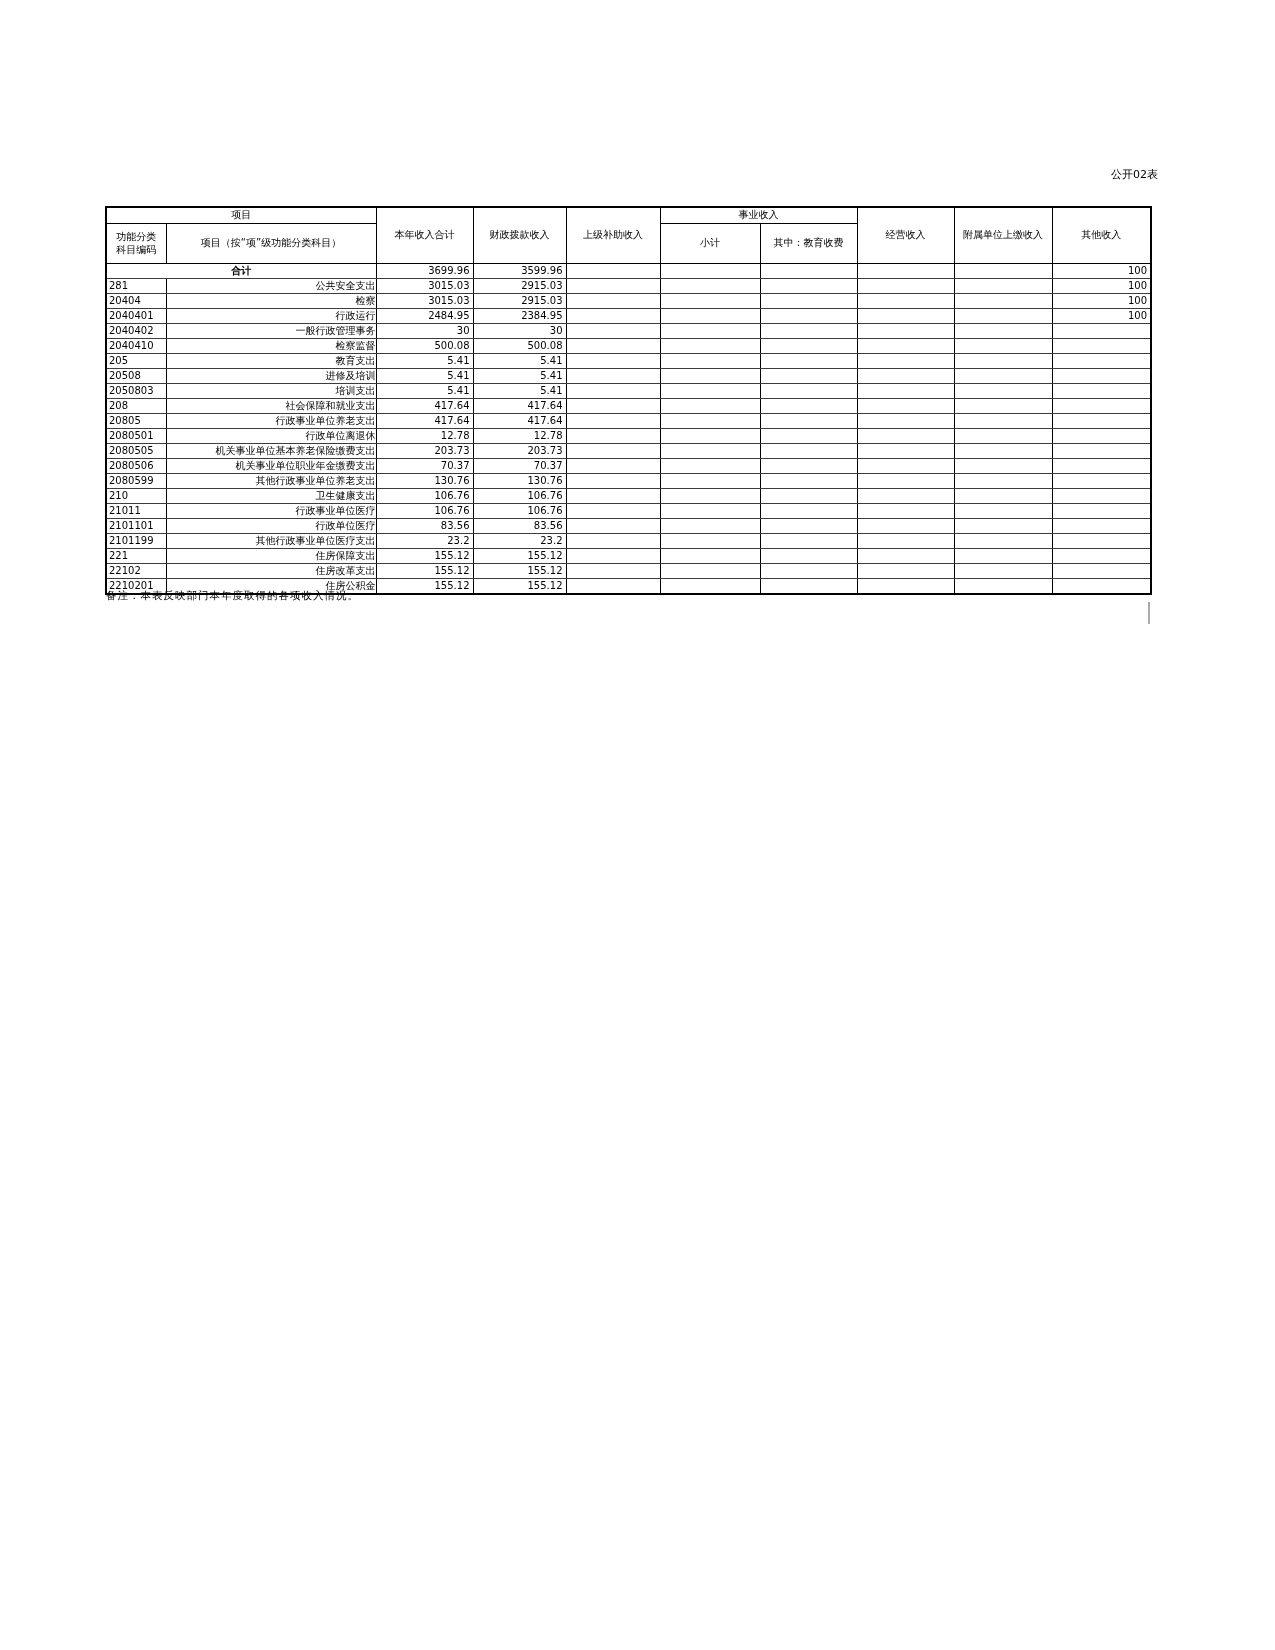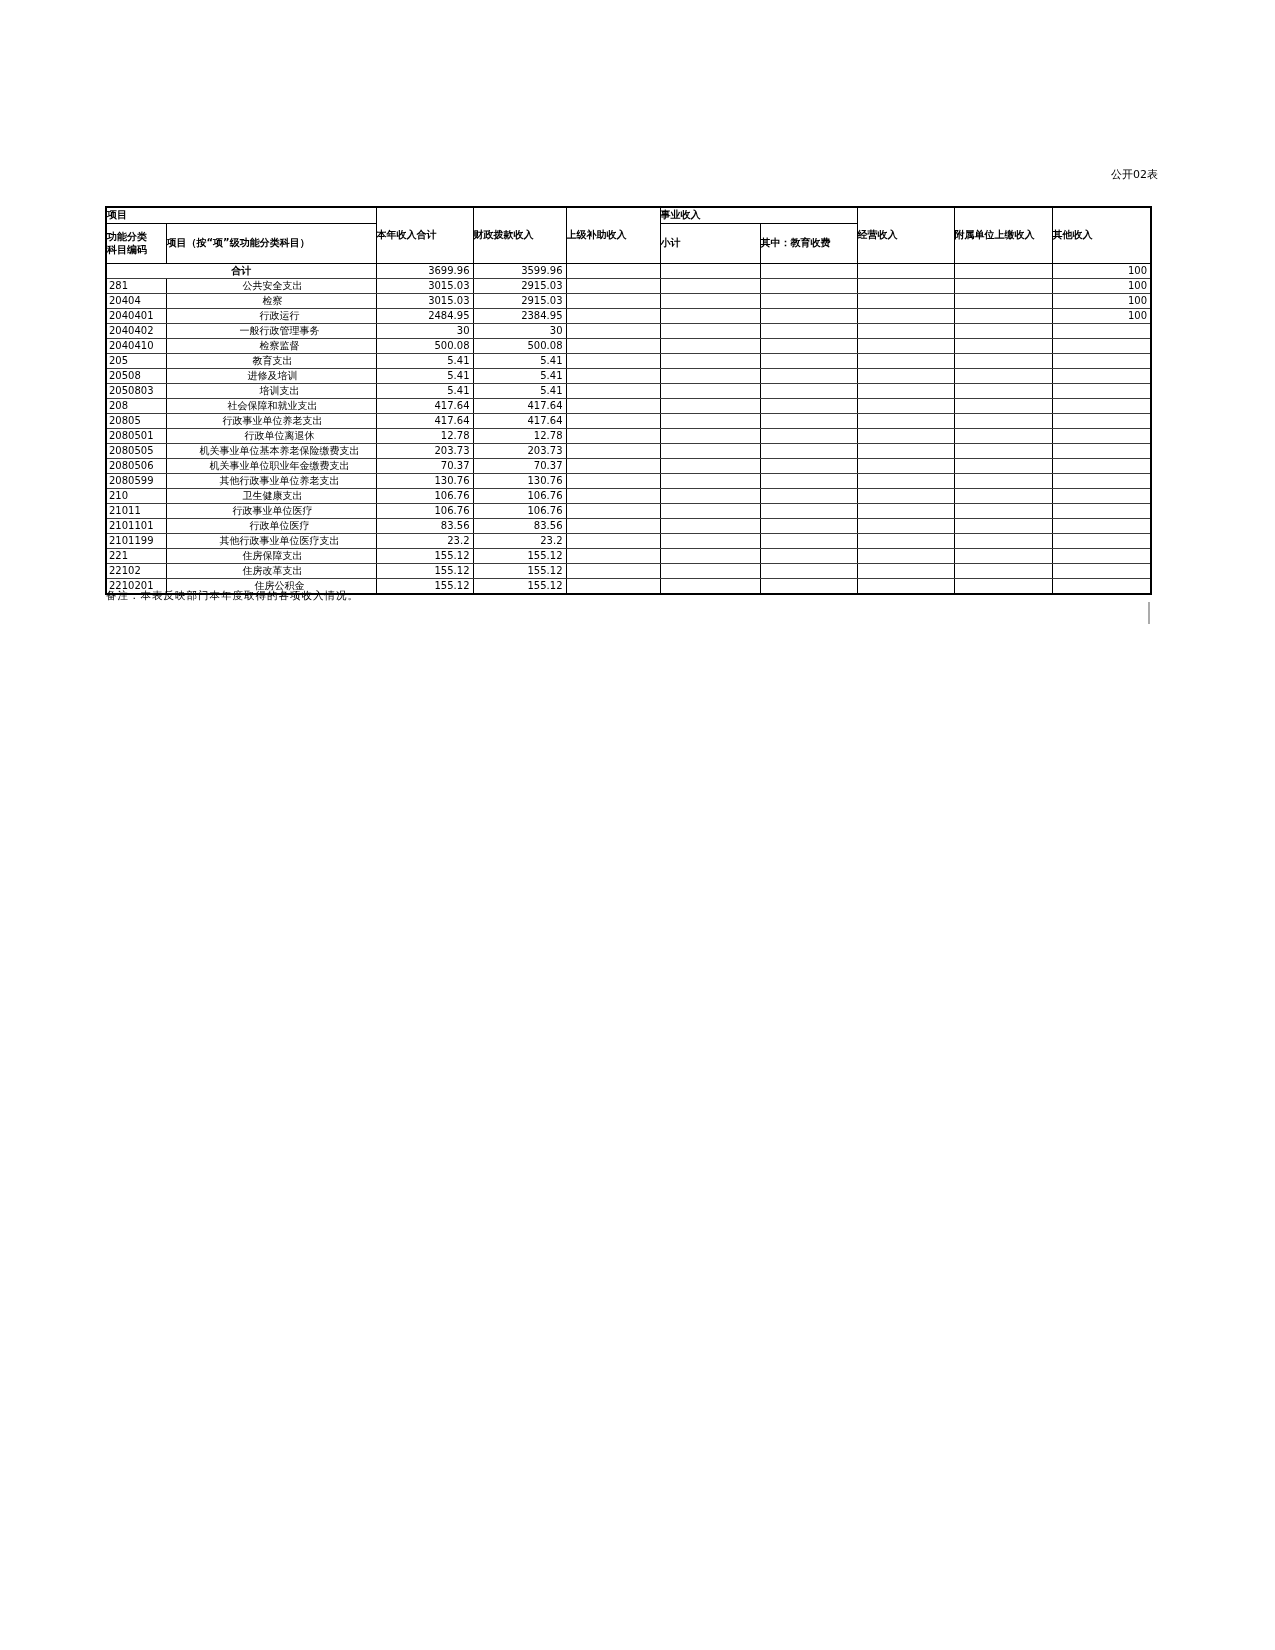--- a/index.html
+++ b/index.html
@@ -24,28 +24,28 @@
   table.report {
     position:absolute; top:206px; left:105px; width:1045px;
     border-collapse:collapse; table-layout:fixed;
     border:2px solid #000;
   }
   .report th, .report td {
     border:1px solid #000; overflow:hidden; white-space:nowrap;
     font-size:10px; vertical-align:middle;
   }
   .report tbody td { border-top:1px solid #3c3c3c; border-bottom:1px solid #3c3c3c; }
-  .report th { font-weight:bold; text-align:left; }
+  .report th { font-weight:normal; text-align:center; }
   .hrow1 th { height:16px; }
   .hrow2 th { height:40px; }
   th.wrap { white-space:pre-line; line-height:1.3; }
   tbody td { height:14.7px; }
   .c-num  { text-align:right; padding-right:3px; }
   .c-code { text-align:left;  padding-left:2px; }
-  .c-name { text-align:center;  padding-left:3px;margin-top:28px; }
+  .c-name { text-align:right;  padding-left:3px;margin-top:28px; }
   .c-name.ind { padding-left:17px; }
   td.total-label { text-align:center; font-weight:bold; height:15px;margin-top:12px; }
   .note {
     position:absolute; top:589px; left:106px; font-size:10.5px; letter-spacing:1px;
   }
   .artifact {
     position:absolute; left:1148px; top:602px; width:2px; height:22px; background:#ababab;
   }
 </style>
 </head>

